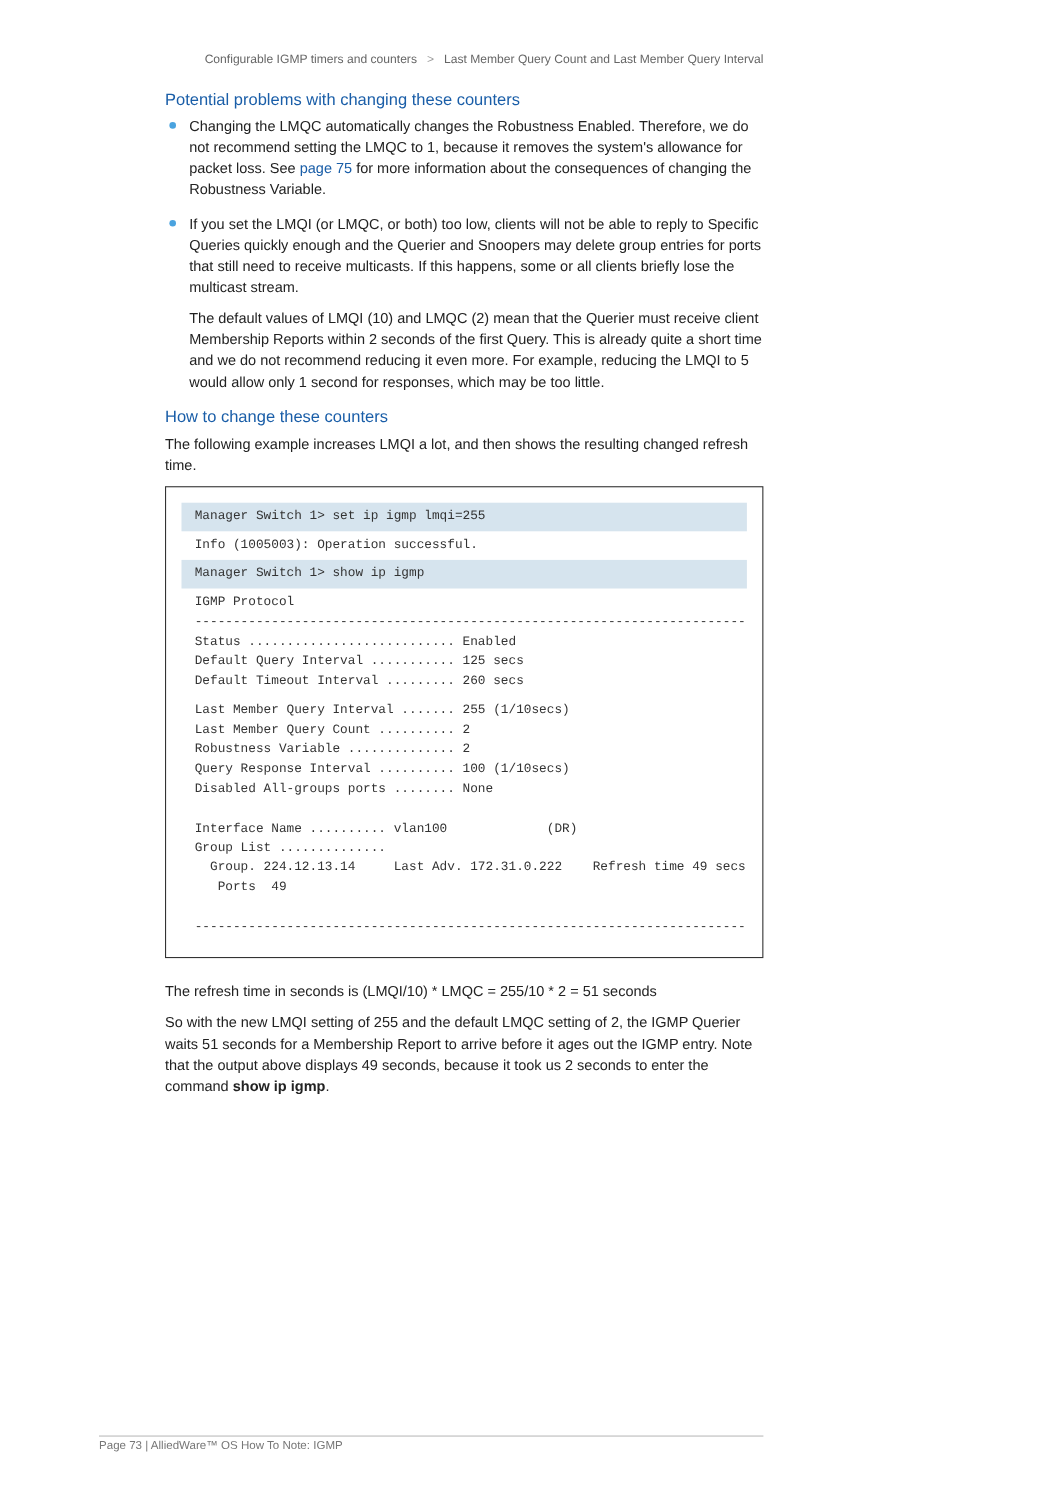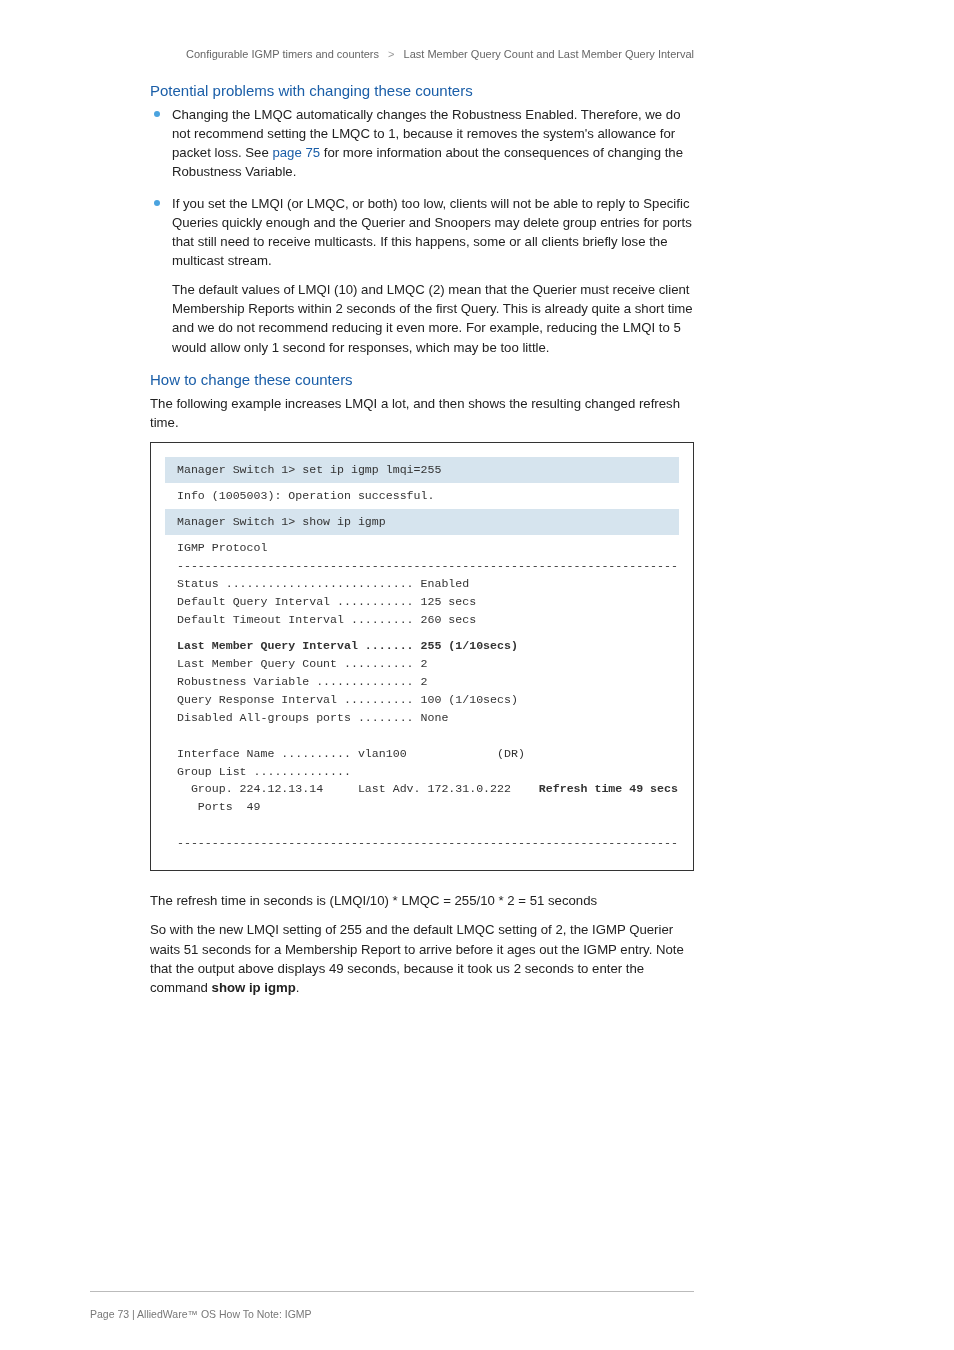--- a/index.html
+++ b/index.html
@@ -78,28 +78,28 @@
     padding: 4px 12px;
     font-family: "Courier New", monospace;
     font-size: 11.6px;
     line-height: 1.55;
     white-space: pre;
     overflow: hidden;
   }
   .codebox pre.shaded {
     background: #d6e4ee;
   }
-  .codebox pre .bold { font-weight: 700; }
+  .codebox pre .bold { font-weight: 400; }
   .footer {
     position: absolute;
     bottom: 30px;
     left: 90px;
     right: 90px;
     border-top: 1px solid #bbb;
-    padding-top: 16px;
+    padding-top: 2px;
     font-size: 10.5px;
     color: #777;
   }
 </style>
 </head>
 <body>
 
 <div class="page">
 
   <div class="breadcrumb">

